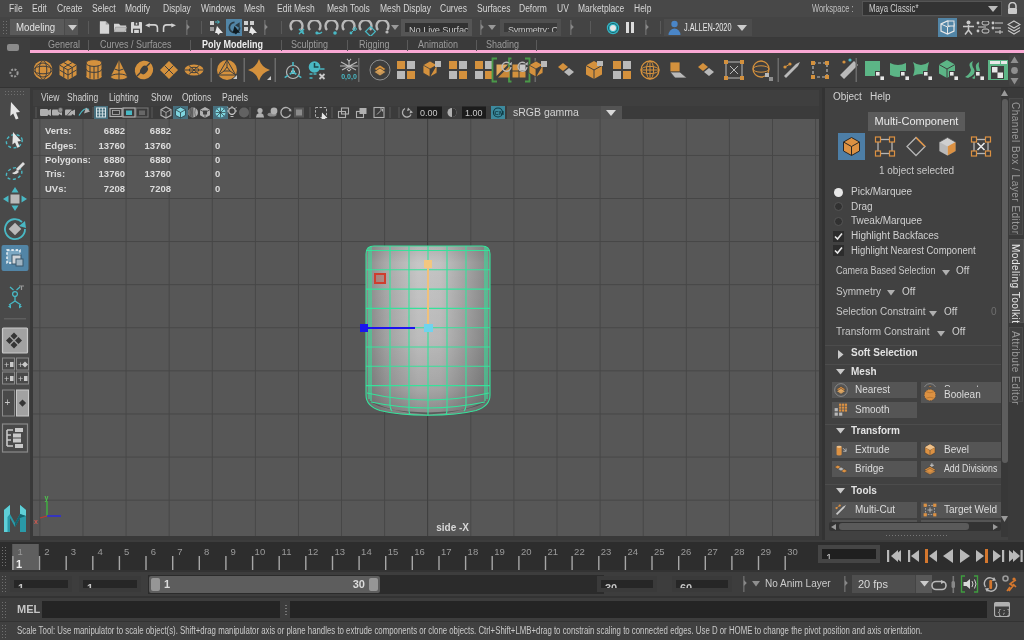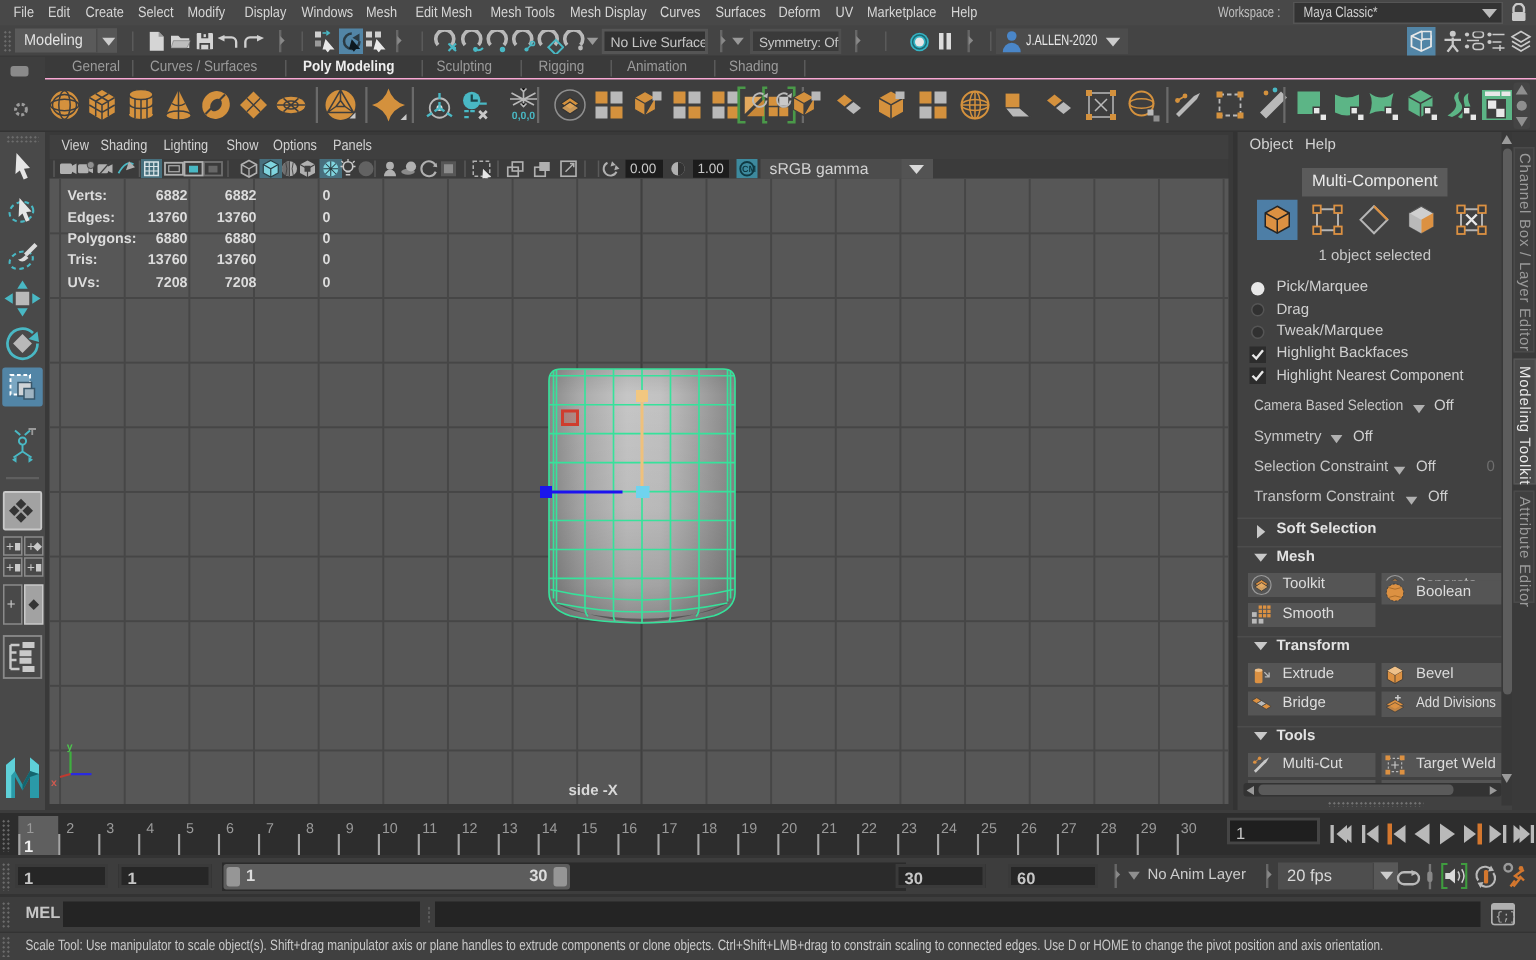--- a/index.html
+++ b/index.html
@@ -7,24 +7,24 @@
 body { font-family:"Liberation Sans", sans-serif; font-size:11px; color:#ccc; }
 #app { position:relative; width:1024px; height:640px; }
 .abs { position:absolute; }
 
 #menubar { left:0; top:0; width:1024px; height:17px; background:#484848; }
 #menubar span { position:absolute; top:3px; color:#d6d6d6; font-size:10px; white-space:nowrap; transform:scaleX(0.85); transform-origin:left center; }
 
 #statusline { left:0; top:17px; width:1024px; height:21px; background:#444444; border-bottom:1px solid #393939;}
 .grip { position:absolute; width:6px; background-image:radial-gradient(#6f6f6f 34%, transparent 36%); background-size:3px 3px; }
 .vsep { position:absolute; width:1px; background:#5a5a5a; }
-.fld { position:absolute; background:#2a2a2a; border:2px solid #4d7c0f; color:#c6c6c6; font-size:11px; line-height:15px; padding-left:4px; white-space:nowrap; overflow:hidden; }
+.fld { position:absolute; background:#2a2a2a; border:4px solid #4d7c0f; color:#c6c6c6; font-size:11px; line-height:15px; padding-left:4px; white-space:nowrap; overflow:hidden; }
 
 #shelf { left:0; top:38px; width:1024px; height:50px; background:#3e3e3e; }
-#shelftabs { position:absolute; left:30px; top:0; right:0; height:15px; background:#3a3a3a; border-bottom:1px solid #f9a8d4;}
+#shelftabs { position:absolute; left:30px; top:0; right:0; height:15px; background:#3a3a3a; border-bottom:3px solid #f9a8d4;}
 #shelftabs span { position:absolute; top:1px; font-size:10px; color:#9b9b9b; white-space:nowrap; transform:scaleX(0.9); transform-origin:left center; }
 #shelftabs .active { color:#eeeeee; font-weight:bold; }
 #shelficons { position:absolute; left:30px; top:15px; right:0; height:35px; }
 
 #toolbox { left:0; top:88px; width:30px; height:452px; background:#494949; }
 #vppanel { left:30px; top:88px; width:792px; height:452px; background:#393939; }
 #vpmenu { position:absolute; left:3px; top:2px; width:786px; height:16px; background:#3f3f3f; }
 #vpmenu span { position:absolute; top:2px; color:#d2d2d2; font-size:10px; white-space:nowrap; transform:scaleX(0.85); transform-origin:left center; }
 #vpicons { position:absolute; left:3px; top:18px; width:786px; height:13px; background:#3b3b3b; }
 #viewport { position:absolute; left:3px; top:31px; width:786px; height:417px; background:#575757; overflow:hidden;}
@@ -805,21 +805,21 @@
           <div class="abs" style="left:0;top:63.5px;width:138px;text-align:right">7208</div>
           <div class="abs" style="left:182px;top:63.5px">0</div>
       </div>
       <svg class="abs" style="left:0px;top:376px" width="70" height="40">
         <path d="M14 21 L14 6" stroke="#3fae3f" stroke-width="1.5"></path>
         <path d="M14 21 L28 21" stroke="#2a2ae0" stroke-width="1.5"></path>
         <path d="M14 21 L7 23" stroke="#c03a30" stroke-width="1.3"></path>
         <text x="11.5" y="5" font-size="7" fill="#4ec44e" font-weight="bold">y</text>
         <text x="1" y="29" font-size="7" fill="#d05a50" font-weight="bold">x</text>
       </svg>
-      <div class="abs" style="left:346px;top:403px;width:90px;text-align:left;font-size:10px;font-weight:bold;color:#d8d8d8">side -X</div>
+      <div class="abs" style="left:346px;top:403px;width:90px;text-align:right;font-size:10px;font-weight:bold;color:#d8d8d8">side -X</div>
     </div>
   </div>
   <div class="abs" id="rpanel">
     <span class="abs" style="left:8px;top:3px;color:#d2d2d2">Object</span>
     <span class="abs" style="left:45px;top:3px;color:#d2d2d2">Help</span>
     <div class="abs" style="left:43px;top:24px;width:97px;height:19px;background:#5b5b5b;color:#eaeaea;text-align:center;line-height:19px;font-size:11px">Multi-Component</div>
     <svg class="abs" style="left:0;top:45px" width="176" height="27" viewBox="0 0 176 27">
       <rect x="13" y="0" width="27" height="27" fill="#4d7ea6"></rect>
       <g transform="translate(26.5,13.5)">
           <path d="M0 -9 L8 -4.5 V4.5 L0 9 L-8 4.5 V-4.5 Z" fill="#dc9142" stroke="#262626" stroke-width="1"></path>
@@ -901,21 +901,21 @@
     <svg class="abs" style="left:11px;top:281px" width="9px" height="6">
         <path d="M0 0 h9 l-4.5 5.5 z" fill="#c9c9c9"></path>
       </svg>
     <span class="abs" style="left:26px;top:278px;color:#e2e2e2;font-weight:bold">Mesh</span>
     <div class="btnbox" style="left:7px;top:294px;width:85px;height:16px">
         <svg class="abs" style="left:2px;top:1px" width="14" height="14" viewBox="0 0 22 22">
           <circle cx="11" cy="11" r="10" fill="none" stroke="#999" stroke-width="1.2"></circle>
           <path d="M4 10 L11 5.5 L18 10 L11 14.5 Z" fill="#dc9142" stroke="#333" stroke-width="0.8"></path>
           <path d="M4 13 L11 8.5 L18 13 L11 17.5 Z" fill="#e6ad66" stroke="#333" stroke-width="0.8" fill-opacity="0.85"></path>
         </svg>
-        <span class="abs" style="left:23px;top:2px">Toolkit</span>
+        <span class="abs" style="left:23px;top:2px">Nearest</span>
       </div>
     <div class="btnbox" style="left:96px;top:294px;width:80px;height:16px">
         <svg class="abs" style="left:2px;top:1px" width="14" height="14" viewBox="0 0 22 22">
           <circle cx="11" cy="11" r="10" fill="none" stroke="#999" stroke-width="1.2"></circle>
           <path d="M4 9 L11 4.5 L18 9 L11 13.5 Z" fill="#dc9142" stroke="#333" stroke-width="0.8"></path>
           <path d="M6 14 L11 11 L16 14 L11 17 Z" fill="#c9c9c9" stroke="#333" stroke-width="0.8"></path>
         </svg>
         <span class="abs" style="left:23px;top:2px">Separate</span>
       </div>
     <div class="btnbox" style="left:7px;top:313.5px;width:85px;height:16px">

